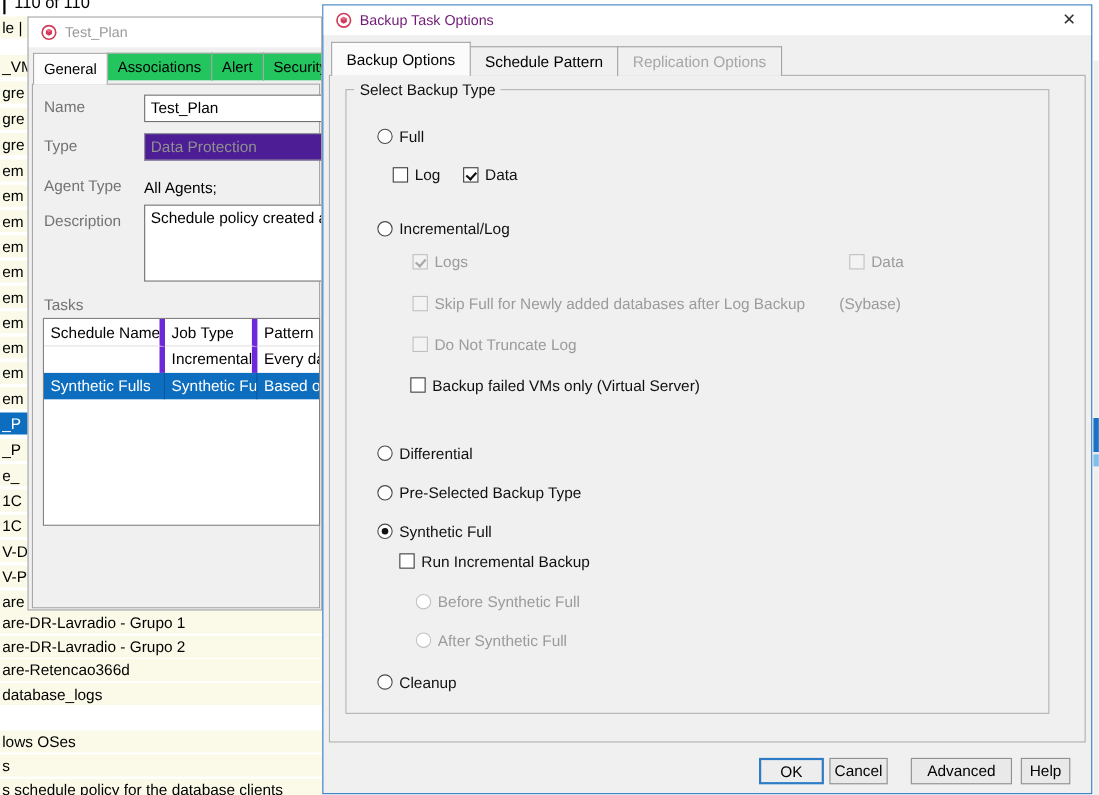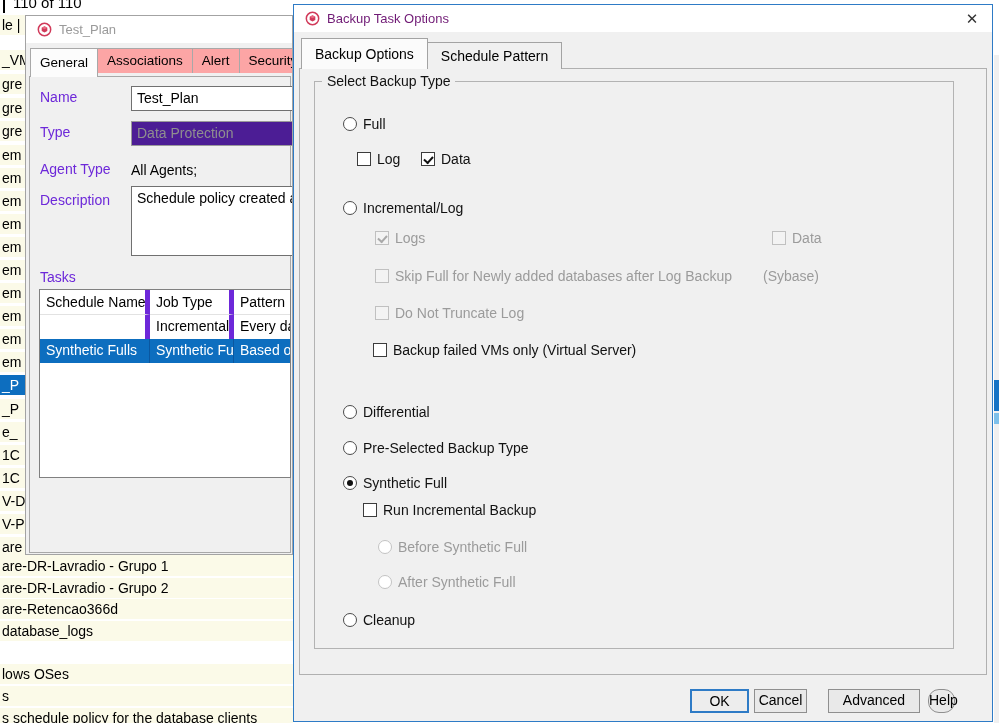--- a/index.html
+++ b/index.html
@@ -18,24 +18,24 @@
   .dlg-title { position:absolute; left:0; top:0; right:0; height:27px; background:#fff; }
   .dlg-title .ttl { position:absolute; left:33px; top:6px; font-size:13px; color:#701a75; }
   .app-ico { position:absolute; left:11px; top:6px; width:15px; height:15px; }
 
   
   .plan-dlg { position:absolute; left:25px; top:15px; width:268px; height:540px; background:#f0f0f0;
               border:1px solid #a3a3a3; z-index:2; overflow:hidden; }
   .plan-dlg .ttl { color:#9a9a9a; }
   .ptabs { position:absolute; left:4px; top:32px; height:29px; display:flex; align-items:flex-start; z-index:3; }
   .ptab { height:25px; line-height:24px; padding:0 9px; font-size:13.5px; color:#000;
-          background:#fca5a5; border:1px solid #a8a8a8; border-bottom:none; margin-left:-1px; white-space:nowrap; }
+          background:#22c55e; border:1px solid #a8a8a8; border-bottom:none; margin-left:-1px; white-space:nowrap; }
   .ptab.active { height:29px; line-height:28px; background:#fcfcfc; margin-left:0; position:relative; z-index:2; }
   .ppanel { position:absolute; left:3px; top:60px; width:262px; height:477px; background:#f0f0f0; border:1px solid #a8a8a8; }
-  .flabel { position:absolute; font-size:14px; color:#6d28d9; white-space:nowrap; }
+  .flabel { position:absolute; font-size:14px; color:#737373; white-space:nowrap; }
   .pd-input { position:absolute; background:#fff; border:1px solid #707070; font-size:14px; color:#000;
               padding:3px 5px; white-space:nowrap; overflow:hidden; }
   .pd-input.disabled { background:#4c1d95; border-color:#9a9a9a; color:#8f8f8f; }
   .pd-plain { position:absolute; font-size:14px; color:#000; white-space:nowrap; }
   .ptable { position:absolute; left:13px; top:273px; width:252px; height:189px; background:#fff; border:1px solid #808080; }
   .trow { position:absolute; left:0; width:250px; display:flex; }
   .tcell { height:100%; padding:3px 0 0 6px; font-size:14px; color:#000; white-space:nowrap; overflow:hidden;
            border-right:5px solid #6d28d9; }
   .thead { top:0; height:25px; }
   .thead .tcell { padding-top:4px; border-bottom:1px solid #e2e2e2; }
@@ -69,21 +69,21 @@
   .radio { width:14px; height:14px; border:1px solid #4a4a4a; border-radius:50%; background:#fff; position:relative; flex:0 0 auto; }
   .radio.on::after { content:""; position:absolute; left:3px; top:3px; width:6px; height:6px; border-radius:50%; background:#111; }
   .radio.dis { border-color:#c3c3c3; }
   .sybase { position:absolute; left:469px; top:262px; height:18px; line-height:18px; font-size:14px; color:#9b9b9b; }
 
   .btn { position:absolute; top:684px; height:24px; background:#e9e9e9; border:1px solid #8f8f8f;
          font-size:14px; color:#000; text-align:center; line-height:21px; }
   .btn.ok { left:396px; width:59px; border:2px solid #2e7bc6; background:#ededed; }
   .btn.cancel { left:460px; width:53px; }
   .btn.advanced { left:534px; width:92px; }
-  .btn.help { left:634px; width:27px;border-radius:11px; }
+  .btn.help { left:634px; width:45px; }
 
   
   .right-strip { position:absolute; left:994px; top:0; width:5px; height:723px; background:#f0f0f0; z-index:4; }
   .rs-white { position:absolute; top:0; left:0; width:5px; height:55px; background:#fff; }
   .rs-blue { position:absolute; top:380px; left:0; width:5px; height:31px; background:#1673c5; }
   .rs-lblue { position:absolute; top:413px; left:0; width:5px; height:11px; background:#7ec0ea; }
 </style>
 </head>
 <body>
 
@@ -184,20 +184,21 @@
         <path d="M8 4.6 L11 6.2 L8 7.8 L5 6.2 Z" fill="#e86b83"></path>
       </svg>
       <span class="ttl">Backup Task Options</span>
       <div class="close-btn">✕</div>
     </div>
 
     <div class="tpanel"></div>
     <div class="ttabs">
       <div class="ttab active">Backup Options</div>
       <div class="ttab">Schedule Pattern</div>
+      <div class="ttab disabled">Replication Options</div>
     </div>
 
     <div class="gbox"></div>
     <div class="glegend">Select Backup Type</div>
 
     <div class="opt" style="left:49px; top:110px">
       <span class="radio"></span>
       <span class="olabel">Full</span>
     </div>
 

